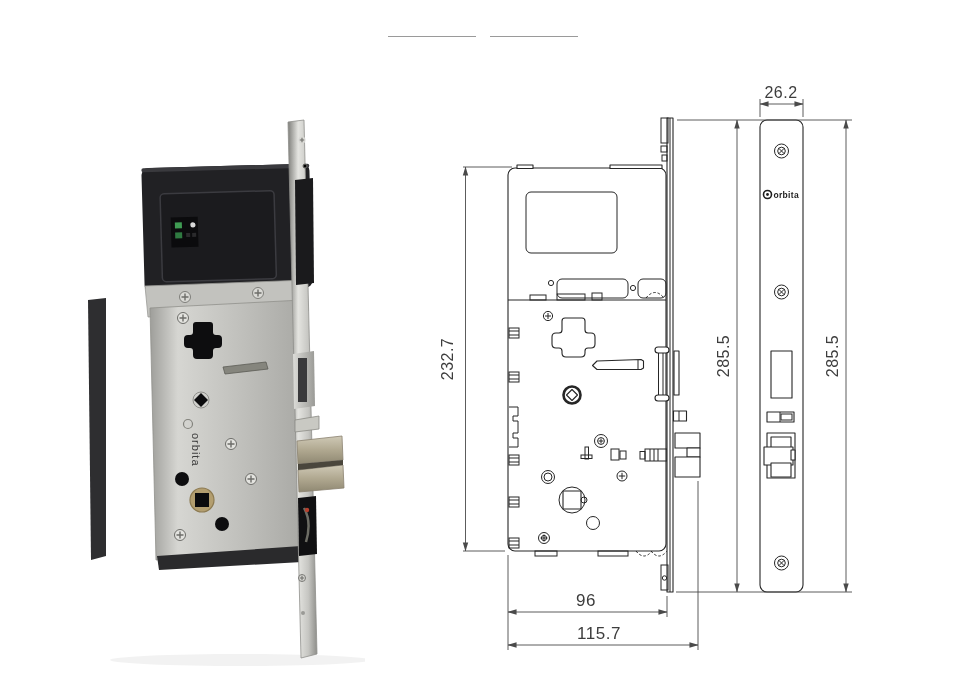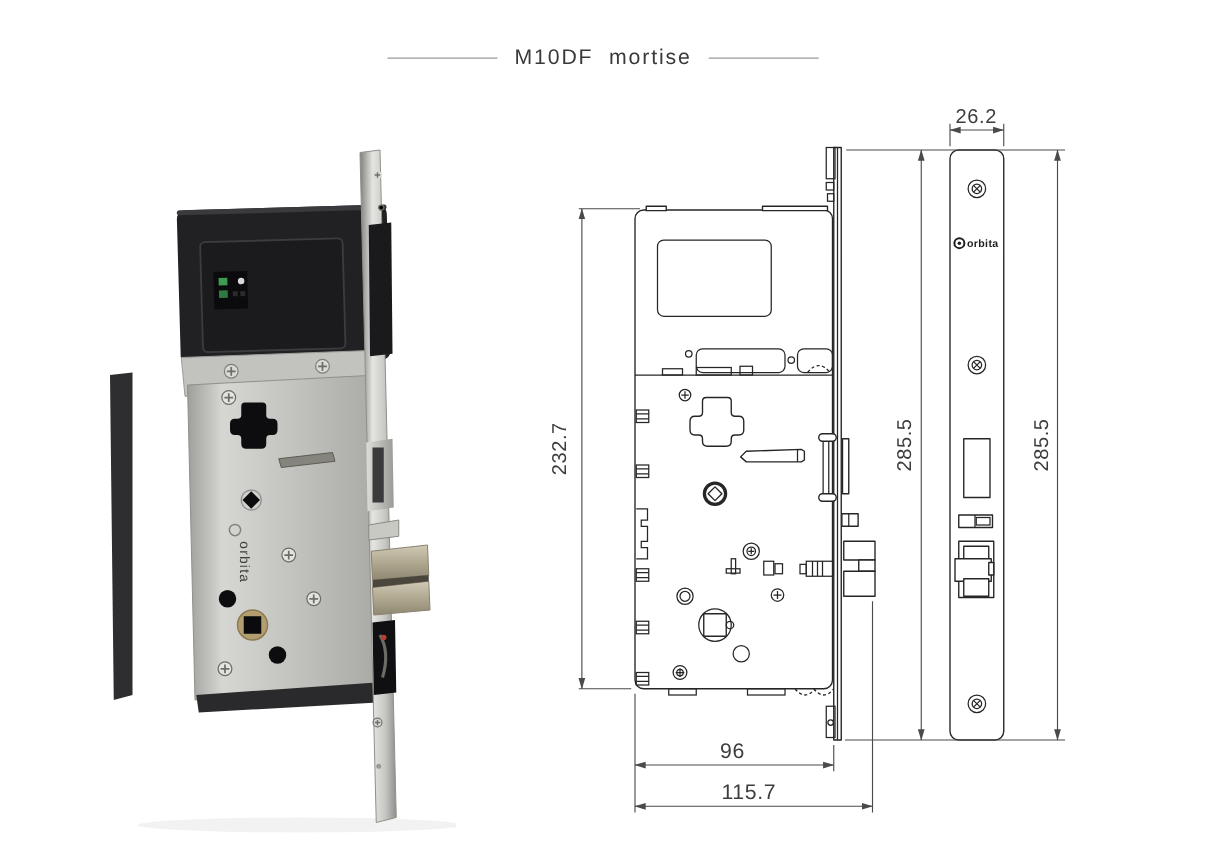--- a/index.html
+++ b/index.html
@@ -19,21 +19,20 @@
   .dim{stroke:#4a4a4a;stroke-width:.9;fill:none;}
   .logo-txt{font-size:8.5px;font-weight:bold;letter-spacing:.3px;fill:#1e1e1e;}
 </style>
 </head>
 <body>
 
 <div class="page">
 
   <div class="title-row">
     <span class="rule"></span>
-    <span class="page-title">M10DF  mortise</span>
     <span class="rule"></span>
   </div>
 
   <svg style="left:55px;top:108px;" width="310" height="560" viewBox="0 0 310 560">
     <defs>
       <linearGradient id="gMetal" x1="0" y1="0" x2="1" y2="0">
         <stop offset="0" stop-color="#9e9e9a"></stop>
           <stop offset=".18" stop-color="#d6d6d2"></stop>
         <stop offset=".55" stop-color="#c2c2be"></stop>
           <stop offset="1" stop-color="#a8a8a4"></stop>

